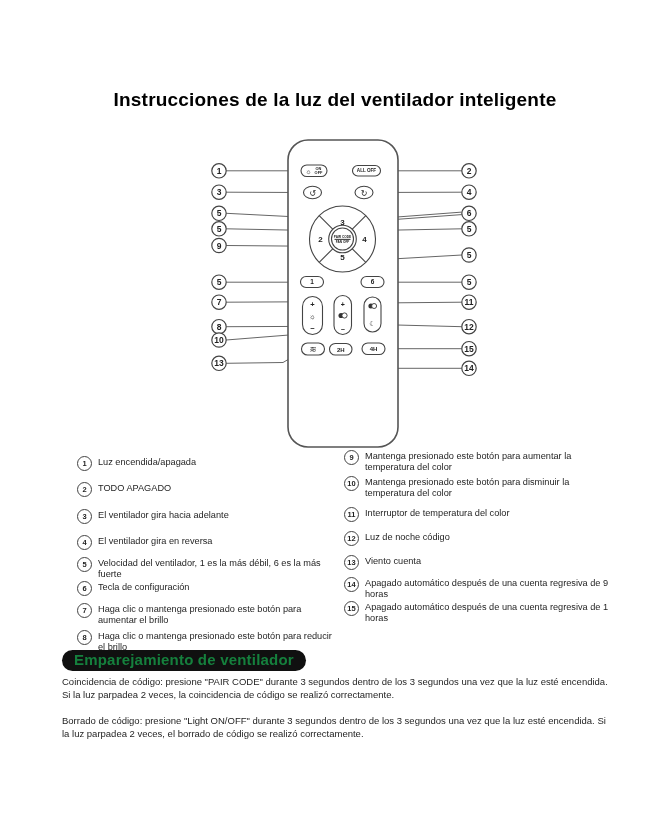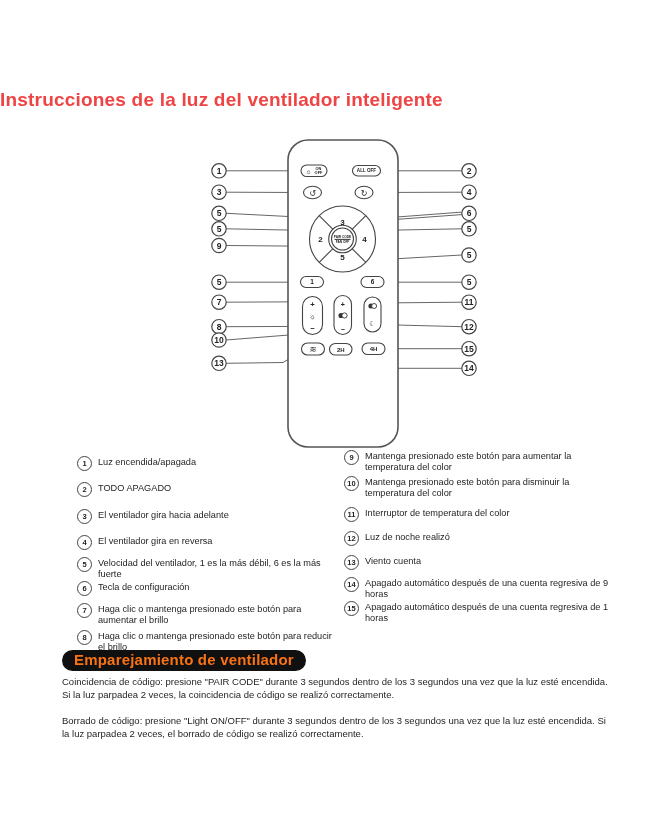--- a/index.html
+++ b/index.html
@@ -3,21 +3,21 @@
 <meta charset="utf-8">
 <style>
   html,body { margin:0; padding:0; background:#fff; }
   #page {
     position:relative; width:670px; height:830px; background:#ffffff;
     font-family:"Liberation Sans","DejaVu Sans",sans-serif; color:#222;
     overflow:hidden;
   }
   .page-title {
     position:absolute; top:89px; left:0; width:100%;
-    text-align:left; font-size:19px; font-weight:bold; letter-spacing:0.2px; color:#ef4444;
+    text-align:center; font-size:19px; font-weight:bold; letter-spacing:0.2px; color:#000000;
   }
   #diagram { position:absolute; top:135px; left:0; }
 
   
   .rc-body { fill:#fff; stroke:#555; stroke-width:1.6; }
   .btn { fill:#fff; stroke:#444; stroke-width:1.1; }
   .sep { stroke:#444; stroke-width:1.1; }
   .co-line { stroke:#666; stroke-width:1; fill:none; }
   .co-circle { fill:#fff; stroke:#444; stroke-width:1.2; }
   .co-num { font-size:8.5px; font-weight:600; fill:#222; text-anchor:middle; }
@@ -48,21 +48,21 @@
   .legend-col-right .legend-item:nth-child(1){margin-bottom:4px}
   .legend-col-right .legend-item:nth-child(2){margin-bottom:9px}
   .legend-col-right .legend-item:nth-child(3){margin-bottom:10px}
   .legend-col-right .legend-item:nth-child(4){margin-bottom:10px}
   .legend-col-right .legend-item:nth-child(5){margin-bottom:8px}
   .legend-col-right .legend-item:nth-child(6){margin-bottom:2px}
 
   
   .pairing { position:absolute; left:62px; top:650px; width:552px; }
   .pairing-heading {
-    display:inline-block; background:#101010; color:#f97316; font-size:15px; font-weight:bold;
+    display:inline-block; background:#101010; color:#15803d; font-size:15px; font-weight:bold;
     padding:1px 12px 3px; border-radius:11px; letter-spacing:0.2px;
   }
   .pairing p { margin:0; font-size:9.5px; line-height:12.5px; color:#1e1e1e; }
   .pairing .p1 { margin-top:5px; }
   .pairing .p2 { margin-top:14px; }
 </style>
 </head>
 <body>
 
 <div id="page">
@@ -314,21 +314,21 @@
     <div class="legend-item">
         <span class="num-badge">10</span>
         <span class="legend-text">Mantenga presionado este botón para disminuir la temperatura del color</span>
       </div>
     <div class="legend-item">
         <span class="num-badge">11</span>
         <span class="legend-text">Interruptor de temperatura del color</span>
       </div>
     <div class="legend-item">
         <span class="num-badge">12</span>
-        <span class="legend-text">Luz de noche realizó</span>
+        <span class="legend-text">Luz de noche código</span>
       </div>
     <div class="legend-item">
         <span class="num-badge">13</span>
         <span class="legend-text">Viento cuenta</span>
       </div>
     <div class="legend-item">
         <span class="num-badge">14</span>
         <span class="legend-text">Apagado automático después de una cuenta regresiva de 9 horas</span>
       </div>
     <div class="legend-item">

